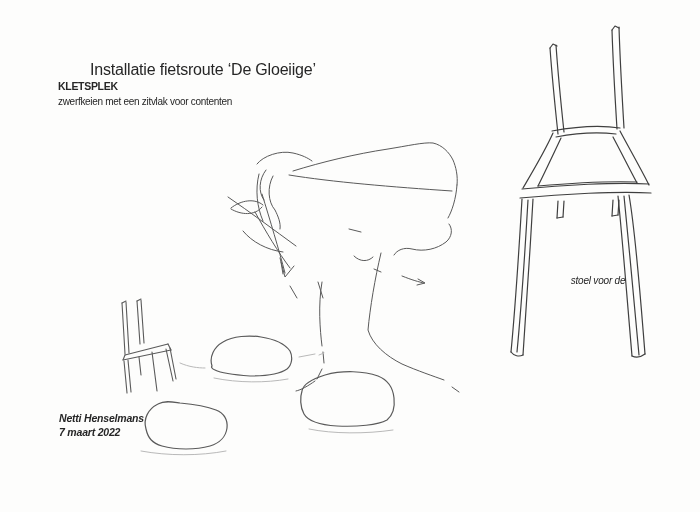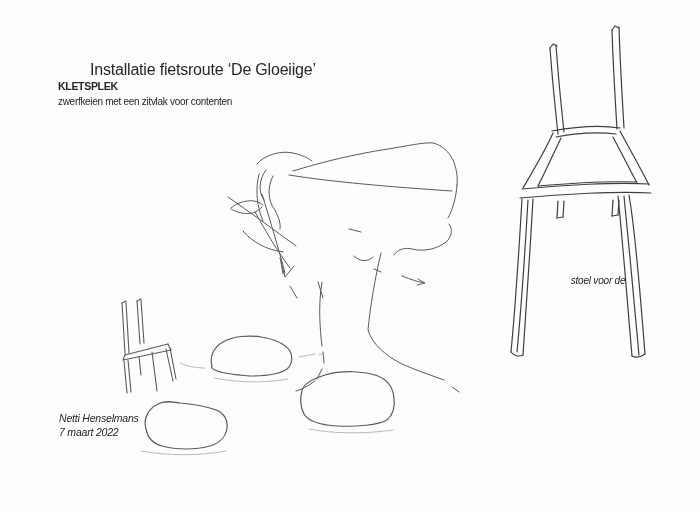--- a/index.html
+++ b/index.html
@@ -14,21 +14,21 @@
   }
   .heading-block {
     position:absolute; left:58px; top:80px;
     font-size:10px; letter-spacing:-0.3px;
     line-height:13px; white-space:nowrap;
   }
   .heading-block .proj { font-weight:bold; margin-bottom:2px; font-size:10.5px; }
   .signature {
     position:absolute; left:59px; top:412px;
     font-style:italic; font-size:10.5px; line-height:13.5px;
-    letter-spacing:-0.2px; white-space:nowrap;
+    letter-spacing:-0.2px; white-space:nowrap;font-weight:bold;
   }
   .chair-caption {
     position:absolute; left:517px; top:274px; width:120px;
     text-align:center; font-style:italic; font-size:10px;
     line-height:14px; letter-spacing:-0.2px;margin-left:21px;
   }
   .sketch-layer { position:absolute; left:0; top:0; }
 </style>
 </head>
 <body>

